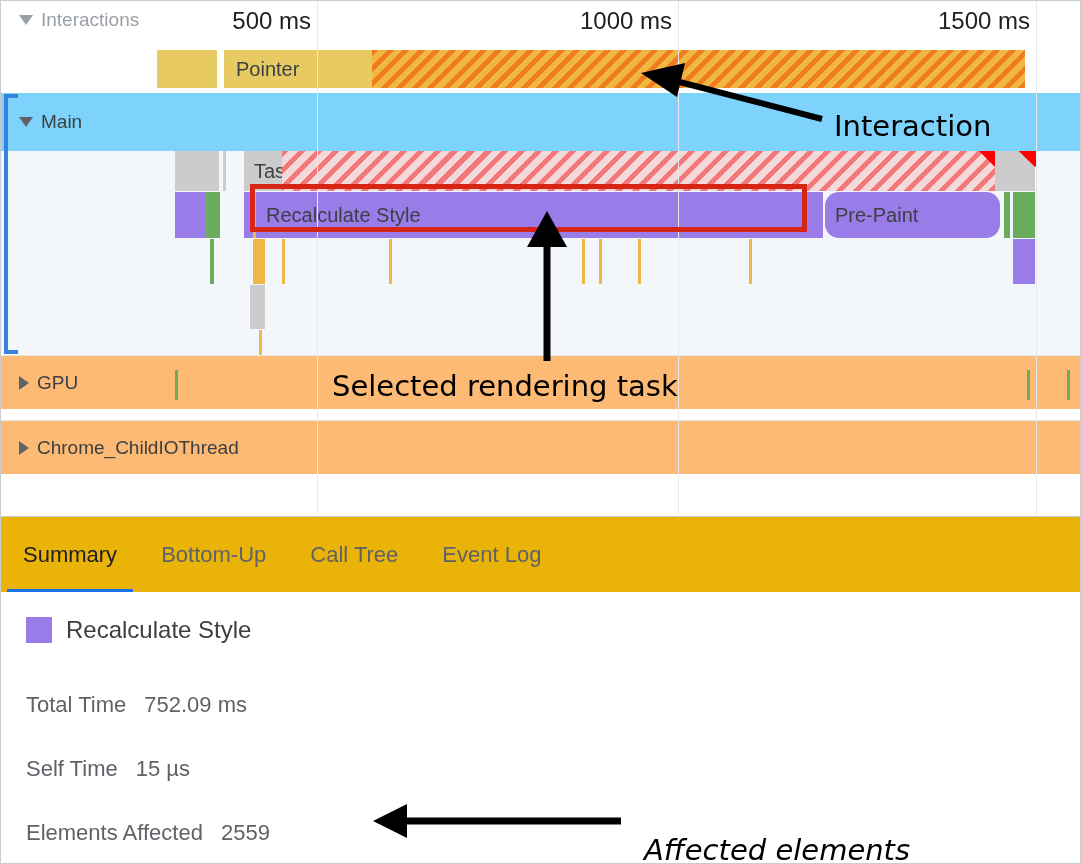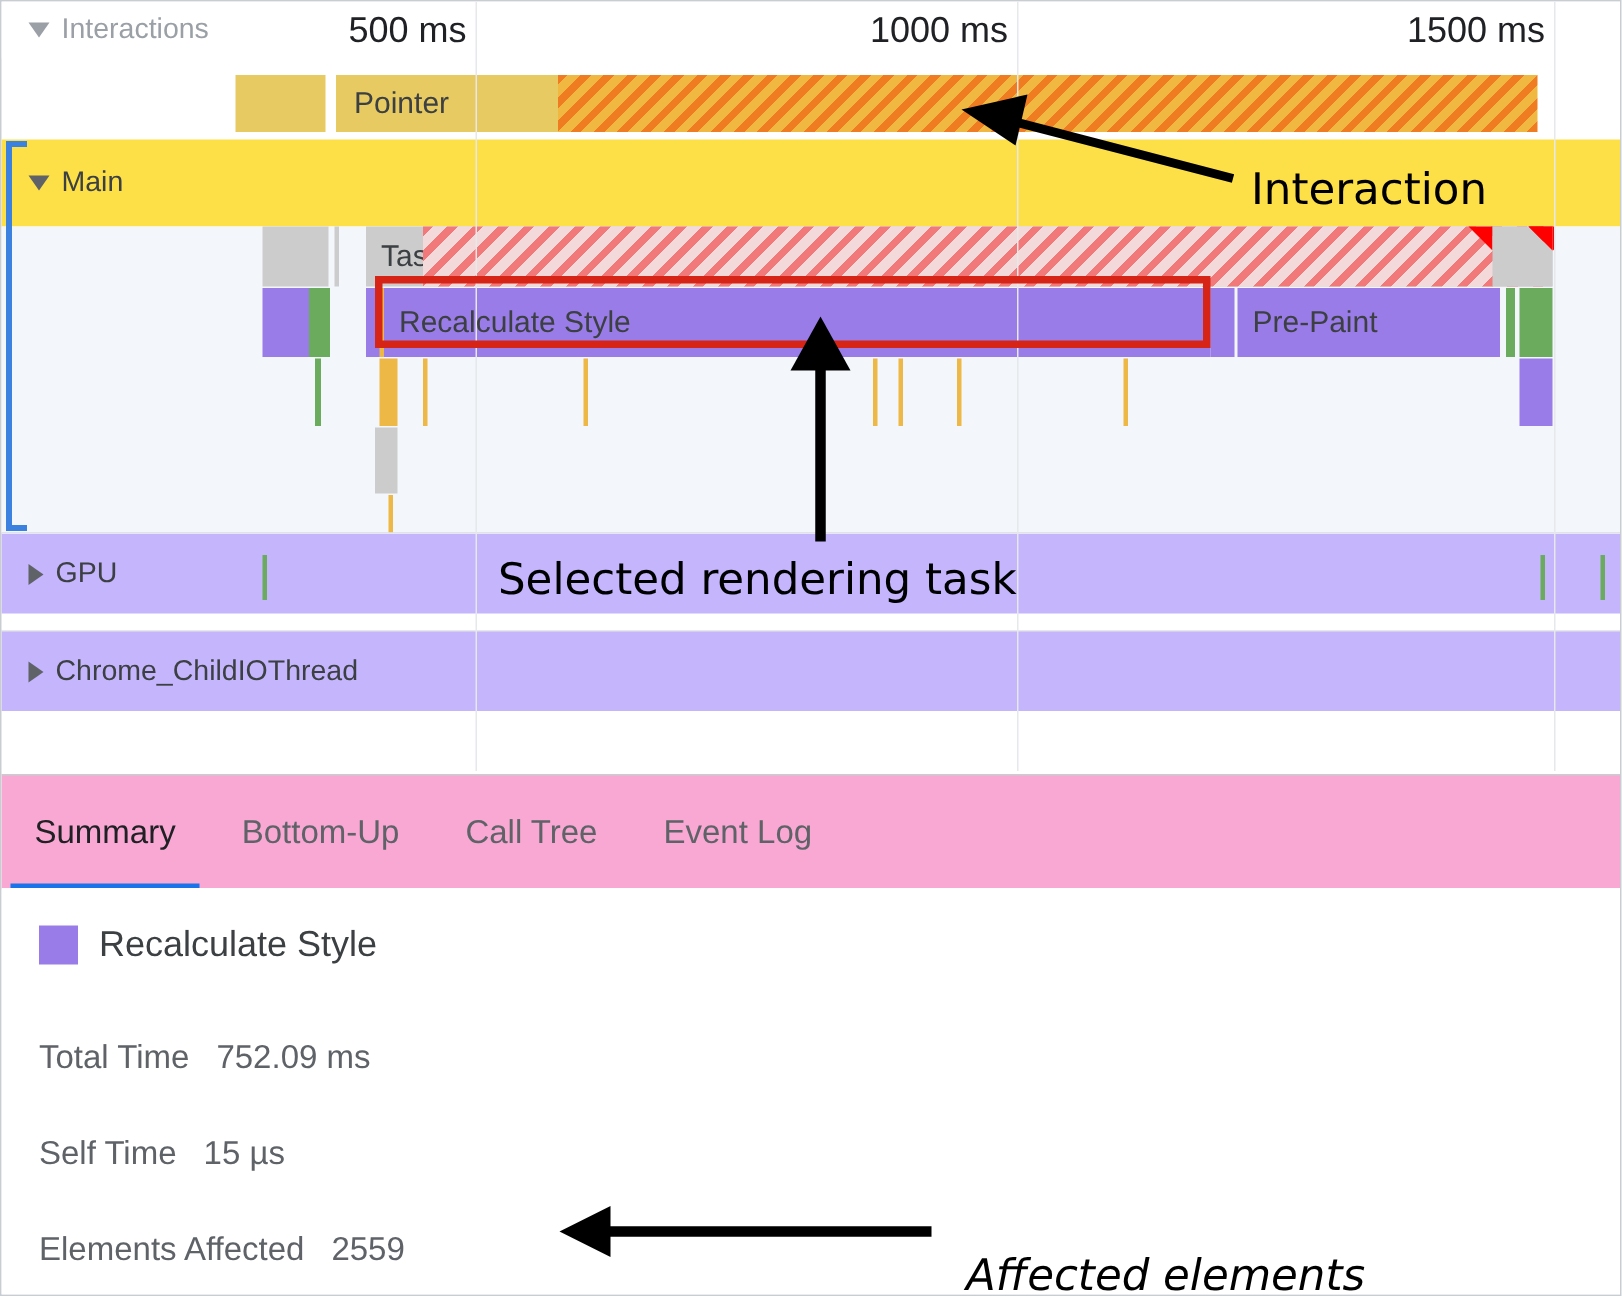--- a/index.html
+++ b/index.html
@@ -34,21 +34,21 @@
   
   #interactions-row{top:0;height:92px;}
   #interactions-label{color:#9aa0a6;}
   .itrack{position:absolute;top:49px;height:38px;}
   .pointer-pre{background:#e7cb62;}
   .pointer-main{background:#e7cb62;display:flex;align-items:center;padding-left:12px;box-sizing:border-box;font-size:20px;color:#3c4043;}
   .pointer-hatch{
     background:
       repeating-linear-gradient(-45deg,#f07c22 0 5px,#f0b840 5px 11px);
   }
-  #main-title{top:92px;height:58px;background:#fde047;}
+  #main-title{top:92px;height:58px;background:#7dd3fc;}
   #main-canvas{position:absolute;left:0;right:0;top:150px;height:204px;background:#f3f7fb;}
   .selbracket{position:absolute;left:3px;top:93px;width:14px;height:260px;border:4px solid #3b82e0;border-right:none;box-sizing:border-box;z-index:7;pointer-events:none;}
 
   .bar{position:absolute;box-sizing:border-box;}
   .lane0{top:0px;height:40px;}
   .lane1{top:41px;height:46px;}
   .lane2{top:88px;height:45px;}
   .lane3{top:134px;height:44px;}
   .lane4{top:179px;height:25px;}
   .bar-label{font-size:20px;color:#3c4043;display:flex;align-items:center;padding-left:10px;box-sizing:border-box;height:100%;white-space:nowrap;overflow:hidden;}
@@ -59,28 +59,28 @@
   .longtask{
     background:
       repeating-linear-gradient(-45deg,#f2797a 0 5px,#f3d9d9 5px 12px);
   }
   .warn-corner{position:absolute;width:0;height:0;top:0;border-top:16px solid #ff0000;border-left:16px solid transparent;}
 
   
   #selection-box{position:absolute;border:5px solid #d62516;box-sizing:border-box;z-index:8;pointer-events:none;}
 
   
-  .lrow{background:#c4b5fd;border-top:1px solid #e6e8ea;}
+  .lrow{background:#fdba74;border-top:1px solid #e6e8ea;}
   #gpu-row{top:354px;height:53px;}
   #childio-row{top:419px;height:53px;}
   #compositor-row{top:460px;height:53px;}
   .marker{position:absolute;width:3px;}
 
   
-  #tabbar{top:515px;height:76px;background:#f9a8d4;border-top:1px solid #c9cdd2;}
+  #tabbar{top:515px;height:76px;background:#eab308;border-top:1px solid #c9cdd2;}
   .tabs{position:absolute;left:0;top:0;height:100%;display:flex;align-items:center;}
   .tab{font-size:22px;color:#5f6368;padding:0 22px;height:100%;display:flex;align-items:center;position:relative;cursor:pointer;}
   .tab.active{color:#202124;}
   .tab.active::after{content:"";position:absolute;left:6px;right:6px;bottom:0;height:4px;background:#1a73e8;}
 
   
   #summary{top:591px;bottom:0;background:#fff;}
   .sum-title{position:absolute;left:25px;top:24px;display:flex;align-items:center;gap:14px;font-size:24px;color:#3c4043;}
   .swatch{width:26px;height:26px;background:#9a7ce8;display:inline-block;}
   .sum-line{position:absolute;left:25px;font-size:22px;color:#5f6368;white-space:nowrap;}
@@ -132,21 +132,21 @@
         </div>
         <div class="bar lane0 longtask" style="left: 281px; width: 747px;"></div>
         <div class="bar lane1 c-purple" style="left: 174px; width: 38px;"></div>
         <div class="bar lane1 c-green" style="left: 205px; width: 14px;"></div>
         <div class="bar lane1 c-purple" style="left: 243px; width: 10px;"></div>
         <div class="bar lane1 c-yellow" style="left: 252px; width: 8px;"></div>
         <div class="bar lane1 c-purple" style="left: 255px; width: 551px;">
           <span class="bar-label">Recalculate Style</span>
         </div>
         <div class="bar lane1 c-purple" style="left: 806px; width: 16px;"></div>
-        <div class="bar lane1 c-purple" style="left: 824px; width: 175px;">
+        <div class="bar lane1 c-purple" style="left: 824px; width: 175px; border-radius: 14px;">
           <span class="bar-label">Pre-Paint</span>
         </div>
         <div class="bar lane1 c-green" style="left: 1003px; width: 6px;"></div>
         <div class="bar lane1 c-green" style="left: 1012px; width: 22px;"></div>
         <div class="bar lane2 c-green" style="left: 209px; width: 4px;"></div>
         <div class="bar lane2 c-yellow" style="left: 252px; width: 12px;"></div>
         <div class="bar lane2 c-purple" style="left: 1012px; width: 22px;"></div>
         <div class="bar lane2 c-yellow" style="left: 281px; width: 3px;"></div>
         <div class="bar lane2 c-yellow" style="left: 388px; width: 3px;"></div>
         <div class="bar lane2 c-yellow" style="left: 581px; width: 3px;"></div>

